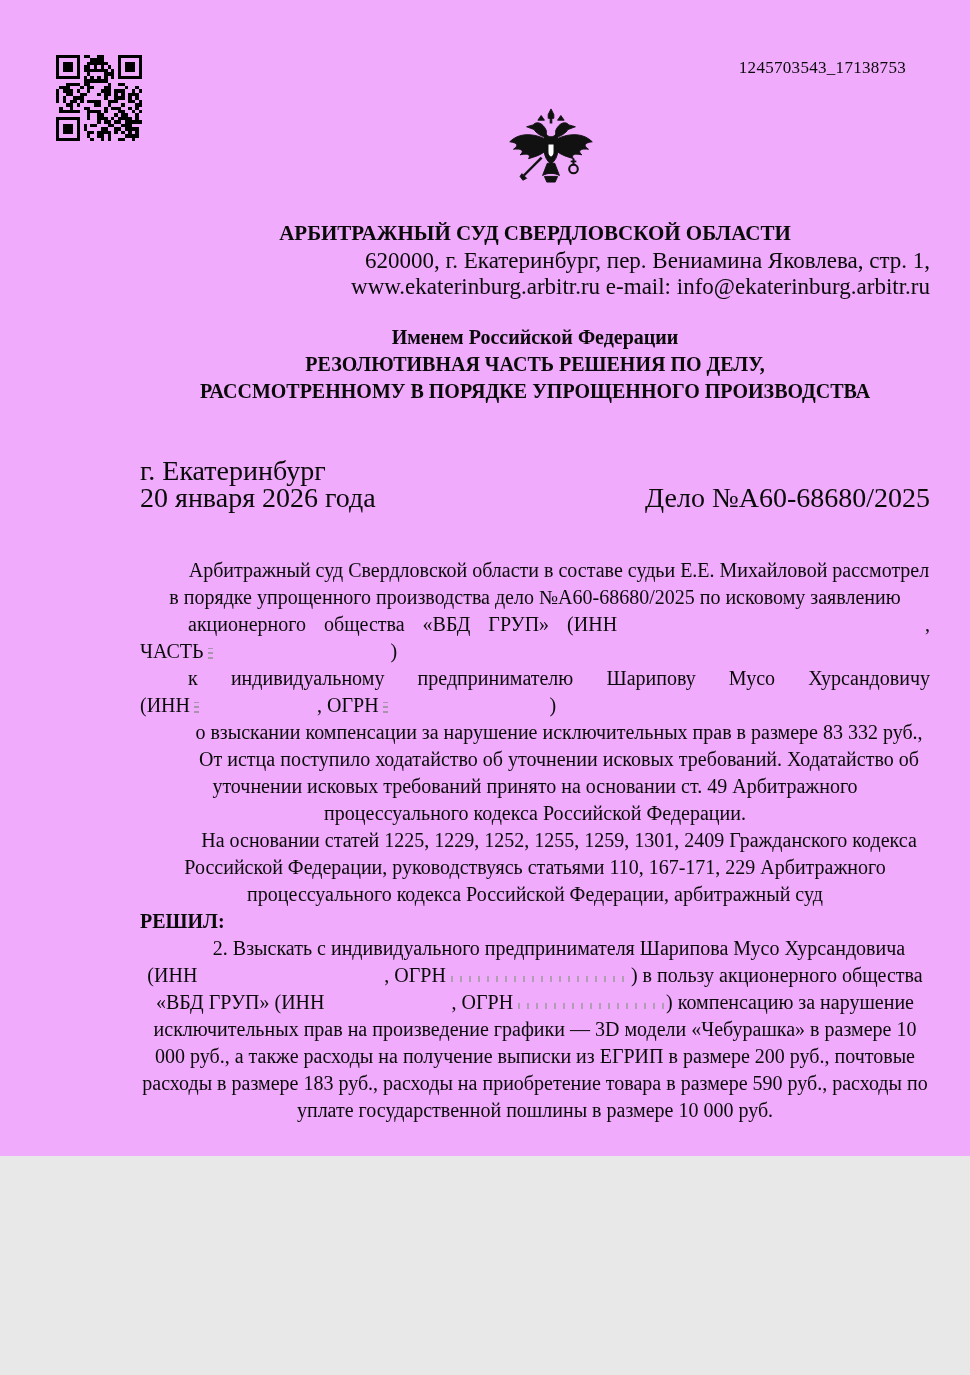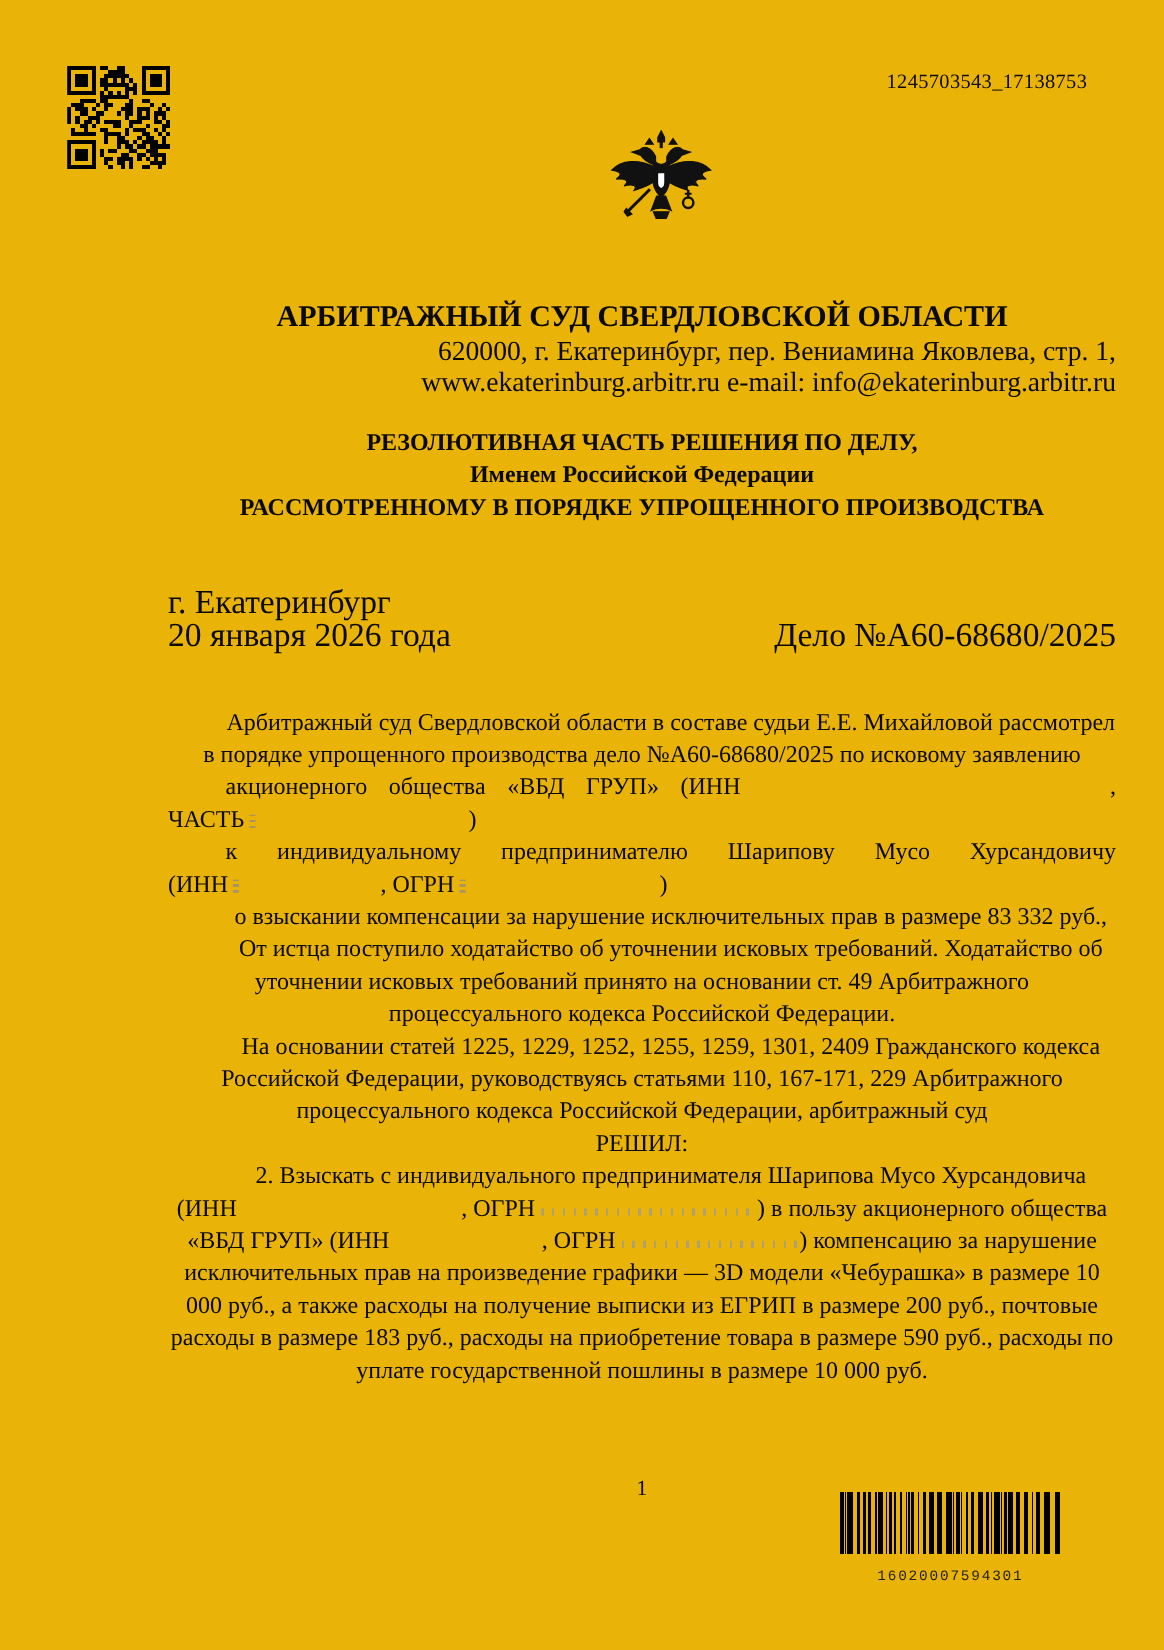--- a/index.html
+++ b/index.html
@@ -1,41 +1,41 @@
 <!DOCTYPE html>
 <html><head>
 <meta charset="utf-8">
 <style>
   html,body{margin:0;padding:0;background:#e8e8e8;}
-  .page{position:relative;width:970px;height:1375px;background:#eab308;margin:0 auto;
+  .page{position:relative;width:970px;height:1156px;background:#f0abfc;margin:0 auto;
         font-family:"Liberation Serif","DejaVu Serif",serif;color:#0a0a0a;overflow:hidden;}
   .qr{position:absolute;left:56px;top:54px;width:86px;height:88px;}
   .doc-id{position:absolute;right:64px;top:58px;font-size:17px;letter-spacing:.3px;}
   .emblem{position:absolute;left:504px;top:108px;width:94px;height:90px;}
   .content{position:absolute;left:140px;top:218px;width:790px;}
-  .court-name{font-weight:bold;font-size:25px;text-align:center;line-height:30px;margin-top:32px;}
+  .court-name{font-weight:bold;font-size:21px;text-align:center;line-height:30px;}
   .court-line{font-size:23px;text-align:right;line-height:26px;font-family:Liberation Serif, serif;}
   .title-block{margin-top:24px;text-align:center;font-weight:bold;font-size:20px;line-height:27px;}
   .meta{margin-top:52px;font-size:28px;line-height:27px;}
   .meta-row{display:flex;justify-content:space-between;}
   .body{font-size:20px;line-height:27px;}
   p{margin:0;}
   .j{text-align:justify;}
   .ind{text-indent:48px;text-align:center;}
   .p-first{margin-top:46px;}
   .flexline{display:flex;align-items:baseline;}
   .ws{word-spacing:13px;}
   .spacer{flex:1;}
   .gap{display:inline-block;}
   .smudge{display:inline-block;vertical-align:baseline;height:6px;
           background:repeating-linear-gradient(90deg,#9a9a9a 0 2px,transparent 2px 9px);opacity:.75;}
   .art{display:inline-block;width:5px;height:11px;margin-left:4px;vertical-align:-1px;
        background:repeating-linear-gradient(0deg,#8a8a8a 0 2px,transparent 2px 5px);opacity:.7;}
   .jl{text-align:justify;text-align-last:justify;}
-  .resolved{font-weight:normal;text-align:center;margin-top:0;}
+  .resolved{font-weight:bold;margin-top:0;}
   .item1{margin-top:24px;}
   .page-num{position:absolute;left:140px;top:1230px;width:790px;text-align:center;font-size:18px;}
   .barcode-wrap{position:absolute;left:700px;top:1243px;width:184px;}
   .barcode-num{text-align:center;font-family:Liberation Mono, monospace;
                font-size:12px;letter-spacing:1.5px;margin-top:1px;color:#222;}
 </style>
 </head>
 <body>
 
 <div class="page">
@@ -387,22 +387,22 @@
     </svg>
   </div>
 
   <div class="content">
 
     <div class="court-name">АРБИТРАЖНЫЙ СУД СВЕРДЛОВСКОЙ ОБЛАСТИ</div>
     <div class="court-line">620000, г. Екатеринбург, пер. Вениамина Яковлева, стр. 1,</div>
     <div class="court-line">www.ekaterinburg.arbitr.ru e-mail: info@ekaterinburg.arbitr.ru</div>
 
     <div class="title-block">
+      <div>Именем Российской Федерации</div>
       <div>РЕЗОЛЮТИВНАЯ ЧАСТЬ РЕШЕНИЯ ПО ДЕЛУ,</div>
-      <div>Именем Российской Федерации</div>
       <div>РАССМОТРЕННОМУ В ПОРЯДКЕ УПРОЩЕННОГО ПРОИЗВОДСТВА</div>
     </div>
 
     <div class="meta">
       <div>г. Екатеринбург</div>
       <div class="meta-row">
         <span>20 января 2026 года</span>
         <span>Дело №А60-68680/2025</span>
       </div>
     </div>

